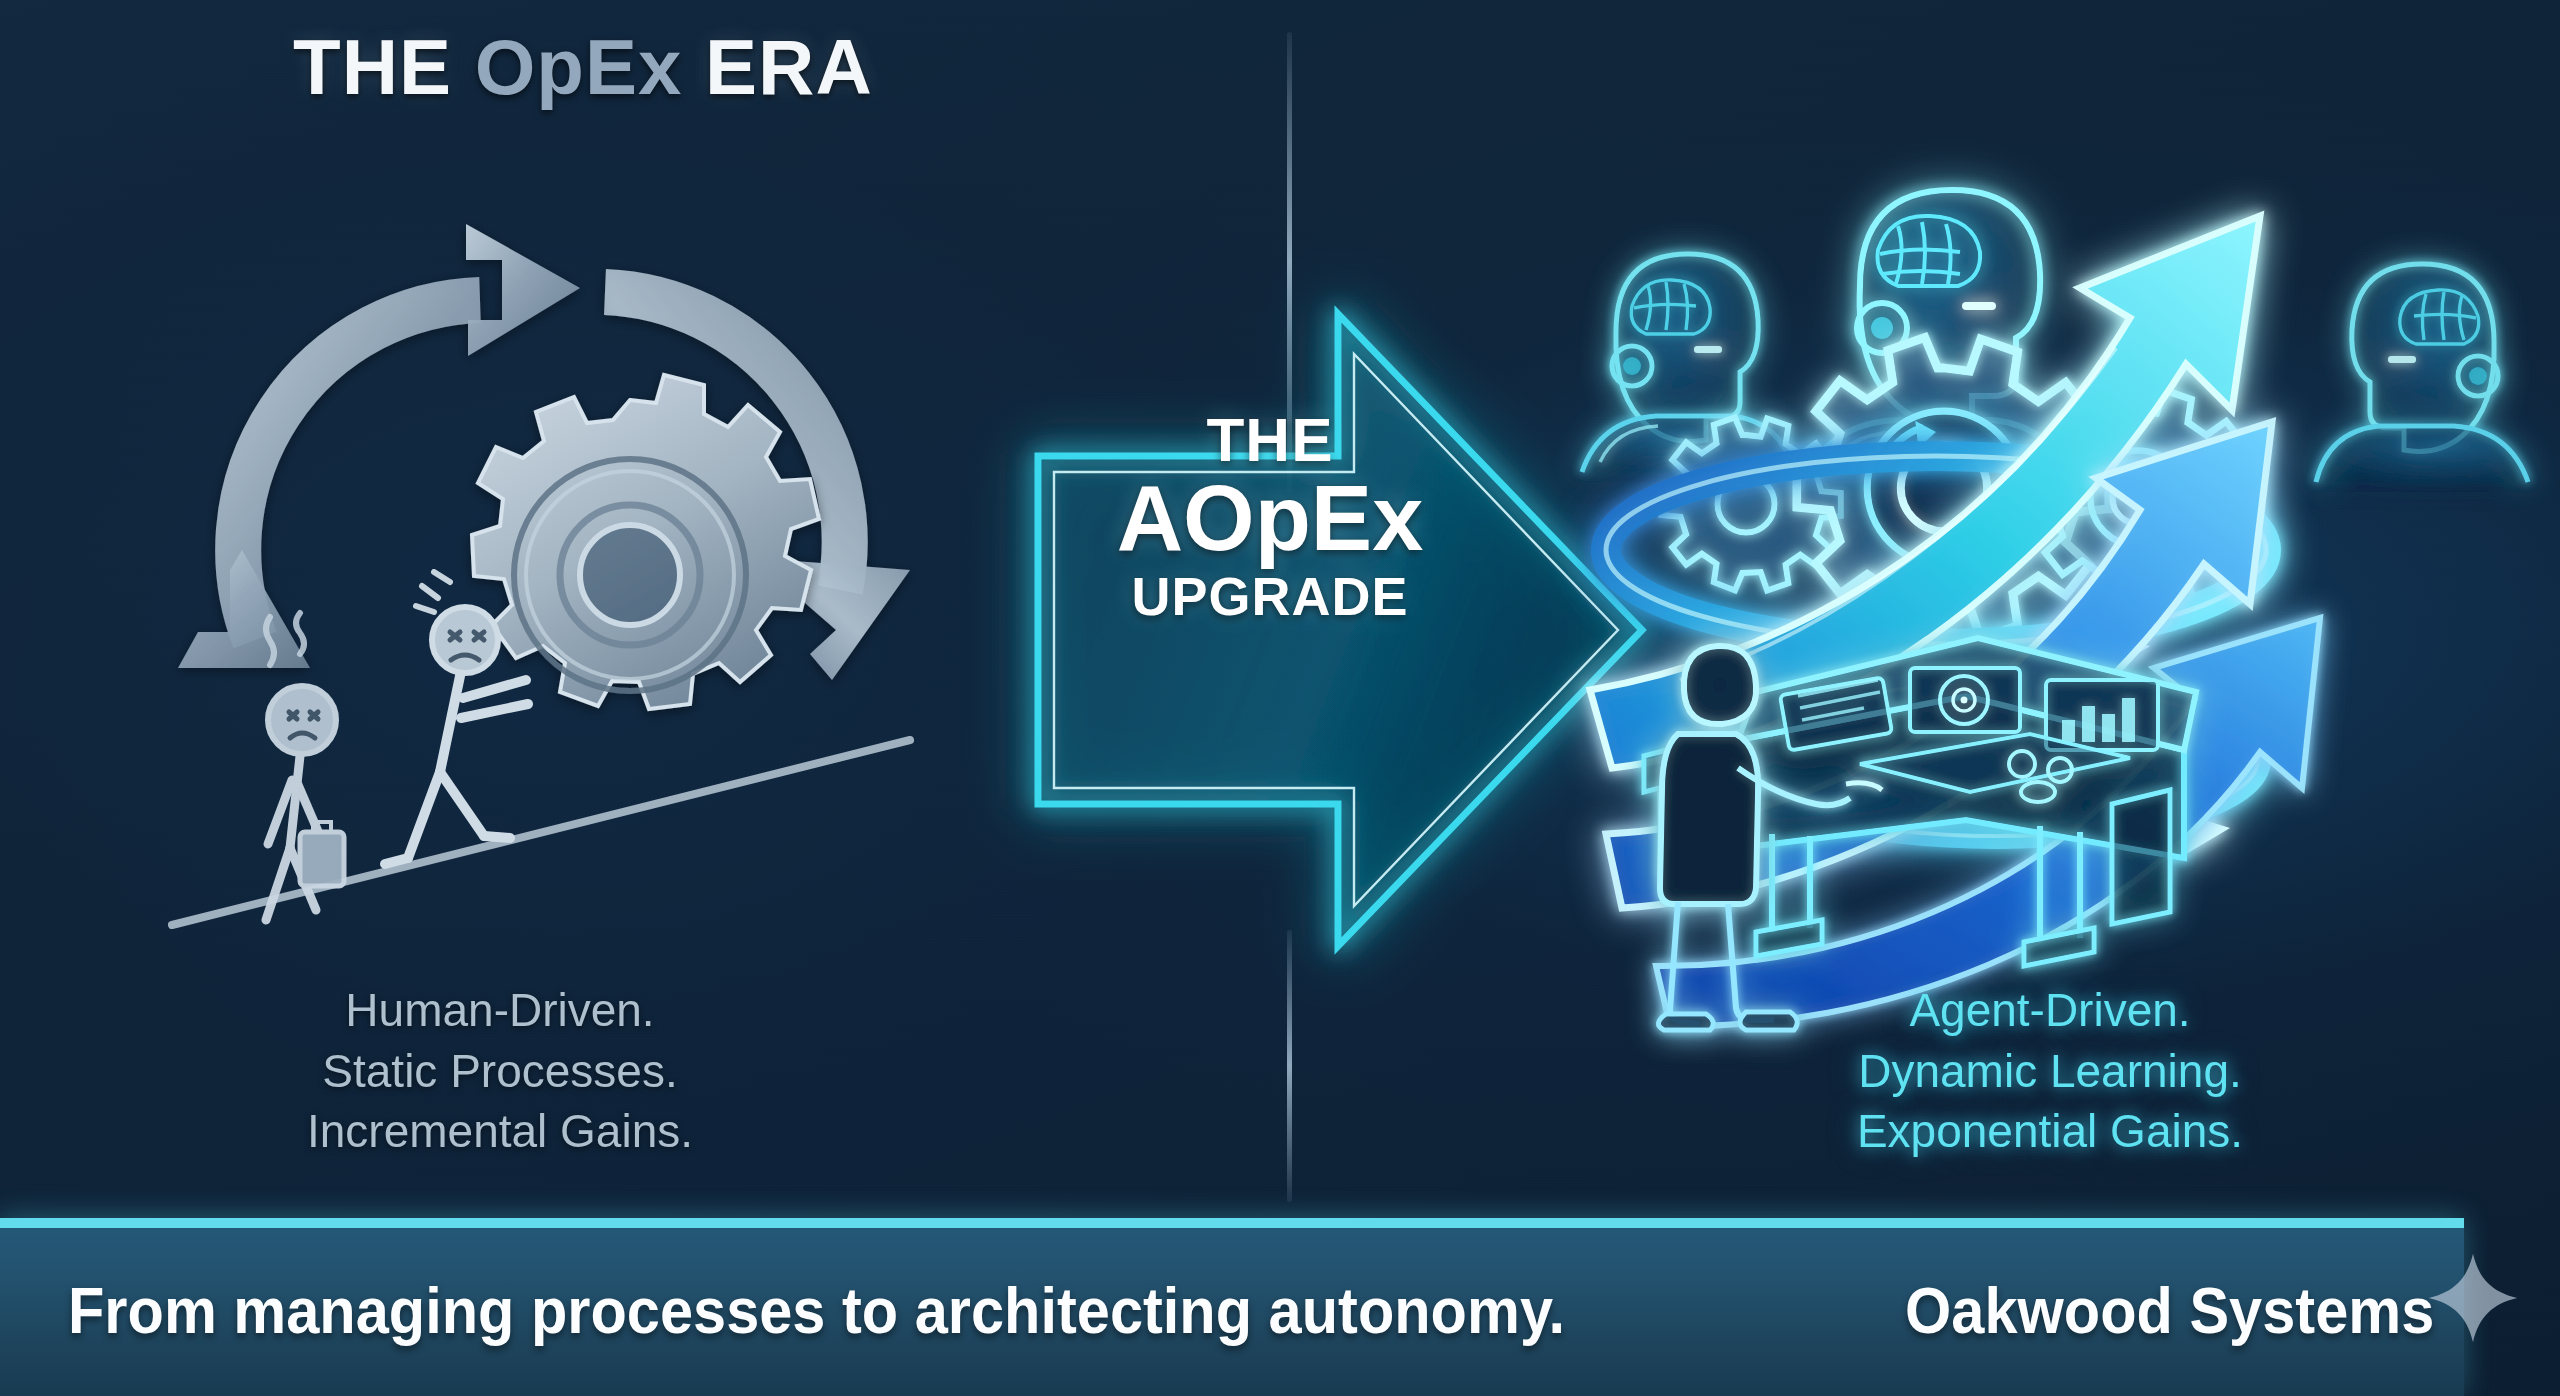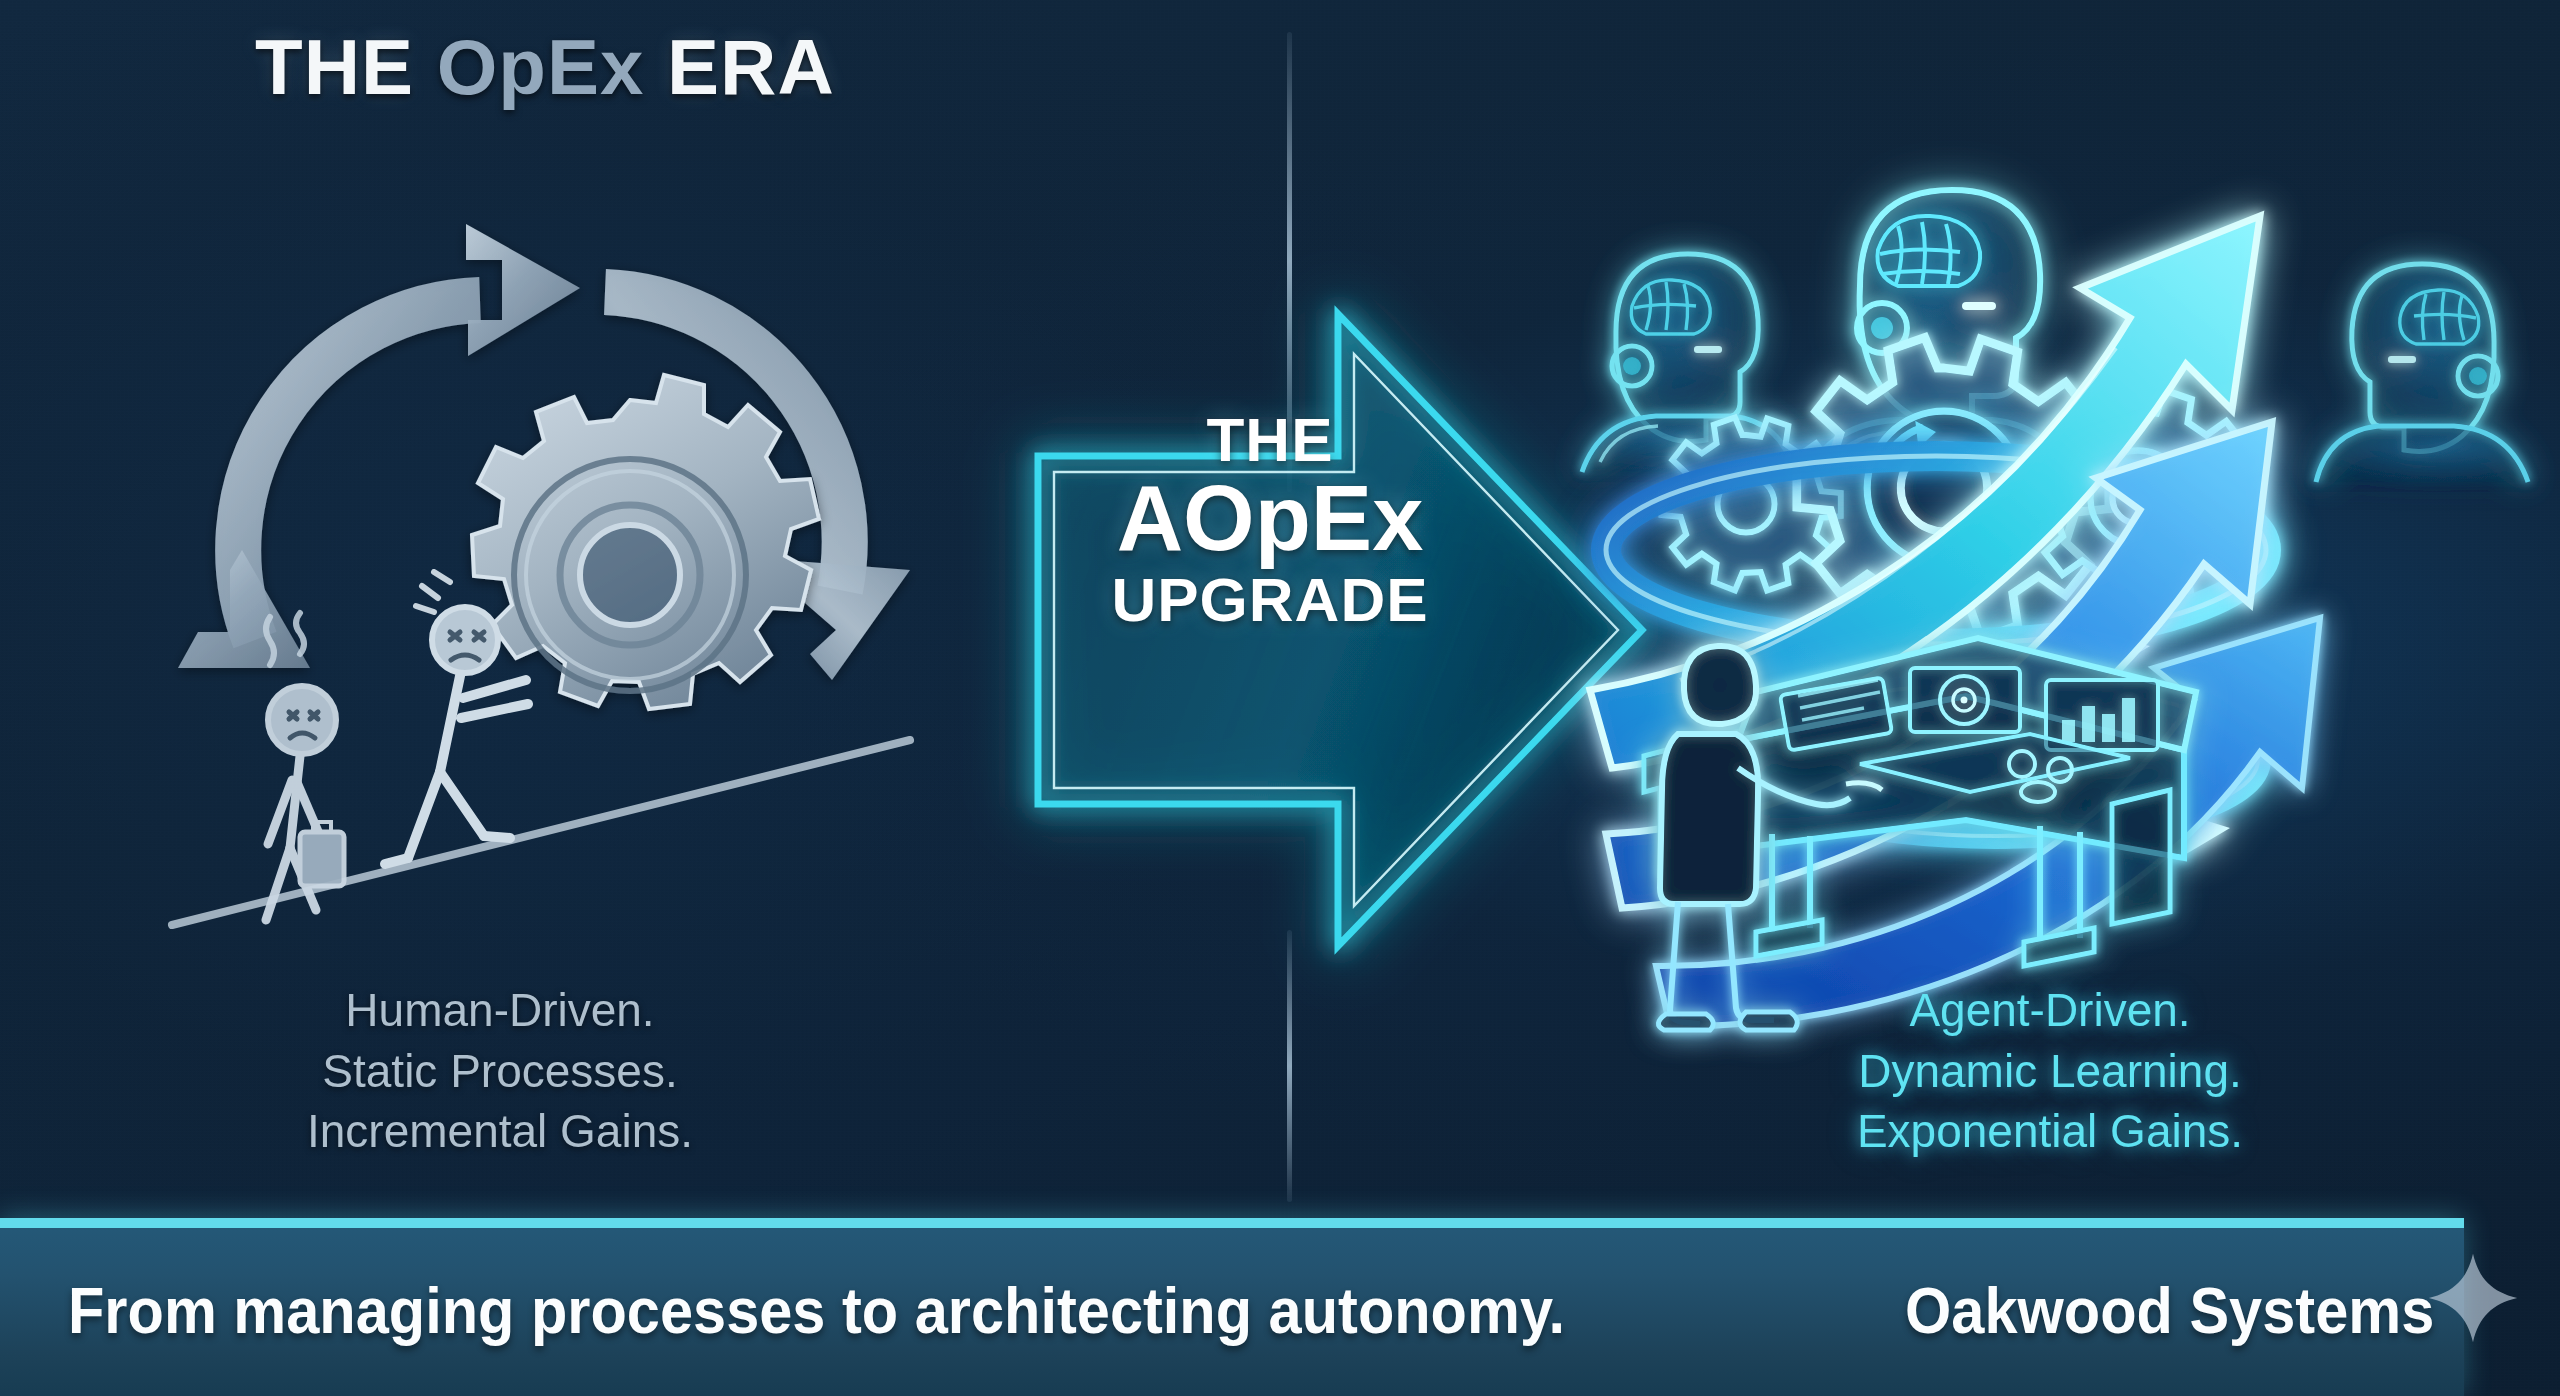--- a/index.html
+++ b/index.html
@@ -35,20 +35,21 @@
   #panels { position: absolute; left:0; top:0; right:0; height: 1218px; }
 
   
   .title {
     position: absolute;
     font-weight: bold;
     font-size: 78px;
     letter-spacing: 1px;
     white-space: nowrap;
     line-height: 1;
+    margin-left: 38px;
   }
   #title-left  { left: 255px; top: 28px; }
   #title-right { left: 1515px; top: 28px; }
   .t-white {
     color: #f4f7f9;
     text-shadow: 0 3px 7px rgba(0,0,0,0.65), 0 0 18px rgba(190,220,240,0.18);
   }
   .t-gray {
     color: #93a8bc;
     text-shadow: 0 3px 7px rgba(0,0,0,0.6);
@@ -105,21 +106,21 @@
     left: 1055px; top: 408px;
     width: 430px;
     text-align: center;
     color: #ffffff;
     font-weight: bold;
     text-shadow: 0 3px 8px rgba(0,0,0,0.55), 0 0 22px rgba(160,240,255,0.30);
     pointer-events: none;
   }
   #arrow-text .l1 { font-size: 62px; line-height: 1.02; letter-spacing: 1px; }
   #arrow-text .l2 { font-size: 92px; line-height: 1.04; letter-spacing: 0px; }
-  #arrow-text .l3 { font-size: 62px; line-height: 1.08; letter-spacing: 1px; }
+  #arrow-text .l3 { font-size: 54px; line-height: 1.08; letter-spacing: 1px; }
 
   
   #left-art { position: absolute; left: 150px; top: 120px; width: 950px; height: 860px; }
   #left-art svg { width:100%; height:100%; overflow: visible; }
 
   
   #right-art { position: absolute; left: 1560px; top: 120px; width: 990px; height: 880px; }
   #right-art svg { width:100%; height:100%; overflow: visible; }
 
   

